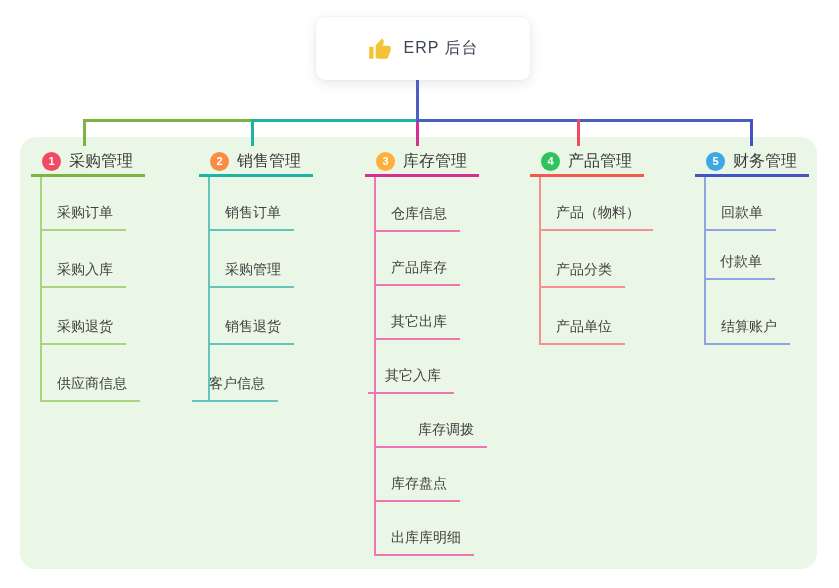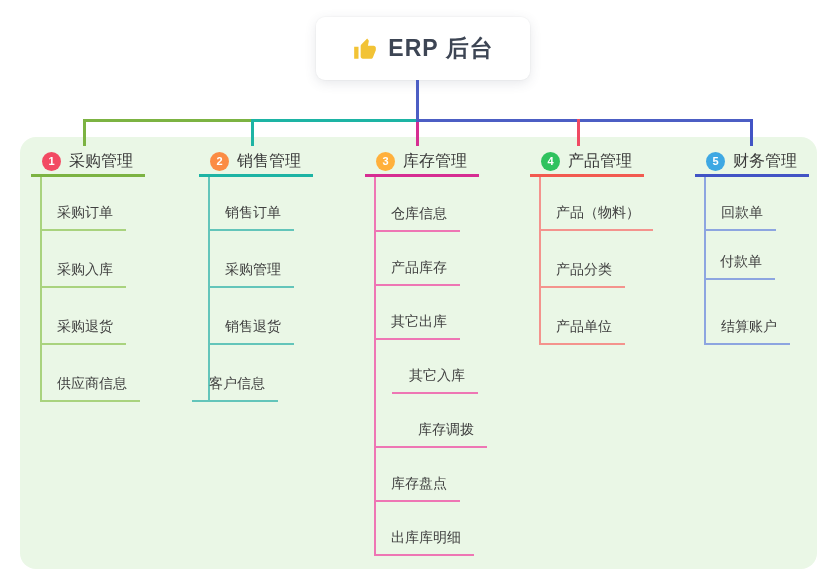--- a/index.html
+++ b/index.html
@@ -2,21 +2,21 @@
 <html><head>
 <meta charset="utf-8">
 <style>
   html,body{margin:0;padding:0;background:#ffffff;}
   body{font-family:"Liberation Sans","DejaVu Sans",sans-serif;}
   .canvas{position:relative;width:839px;height:588px;background:#fff;overflow:hidden;}
   .panel{position:absolute;left:20px;top:137px;width:797px;height:432px;border-radius:16px;}
   .root-card{position:absolute;left:316px;top:17px;width:214px;height:63px;background:#fff;
     border-radius:9px;box-shadow:0 3px 12px rgba(60,70,90,.13),0 0 0 1px rgba(0,0,0,.02);
     display:flex;align-items:center;justify-content:center;gap:10px;}
-  .root-card .root-label{font-size:23px;color:#3d4554;font-weight:700;letter-spacing:1px;}
+  .root-card .root-label{font-size:16px;color:#3d4554;font-weight:400;letter-spacing:1px;}
   .thumb-icon{width:26px;height:26px;display:block;}
   .line{position:absolute;}
   .branch-title{position:absolute;display:flex;align-items:center;gap:8px;height:22px;}
   .badge{width:19px;height:19px;border-radius:50%;color:#fff;font-size:11px;font-weight:bold;
     display:flex;align-items:center;justify-content:center;flex:0 0 auto;}
   .branch-label{font-size:16px;color:#3a3a3a;font-weight:500;white-space:nowrap;}
   .child{position:absolute;font-size:14px;color:#404040;line-height:18px;white-space:nowrap;
     padding:0 13px 8px 17px;}
 </style>
 </head>
@@ -66,21 +66,21 @@
       <div class="child" style="left: 192px; top: 374px; border-bottom: 2px solid rgb(99, 197, 186);">客户信息</div>
       <div class="branch-title" style="left: 376px; top: 150px;">
         <span class="badge" style="background: rgb(255, 176, 60);">3</span>
         <span class="branch-label">库存管理</span>
       </div>
       <div class="line" style="left: 365px; top: 174px; width: 114px; height: 3px; background: rgb(214, 46, 146);"></div>
       <div class="line" style="left: 374px; top: 177px; width: 2px; height: 379px; background: rgb(238, 118, 180);"></div>
       <div class="child" style="left: 374px; top: 204px; border-bottom: 2px solid rgb(238, 118, 180);">仓库信息</div>
       <div class="child" style="left: 374px; top: 258px; border-bottom: 2px solid rgb(238, 118, 180);">产品库存</div>
       <div class="child" style="left: 374px; top: 312px; border-bottom: 2px solid rgb(238, 118, 180);">其它出库</div>
-      <div class="child" style="left: 392px; top: 366px; border-bottom: 2px solid rgb(238, 118, 180);">其它入库</div>
+      <div class="child" style="left: 368px; top: 366px; border-bottom: 2px solid rgb(238, 118, 180);">其它入库</div>
       <div class="child" style="left: 374px; top: 420px; border-bottom: 2px solid rgb(238, 118, 180); padding-left: 44px;">库存调拨</div>
       <div class="child" style="left: 374px; top: 474px; border-bottom: 2px solid rgb(238, 118, 180);">库存盘点</div>
       <div class="child" style="left: 374px; top: 528px; border-bottom: 2px solid rgb(238, 118, 180);">出库库明细</div>
       <div class="branch-title" style="left: 541px; top: 150px;">
         <span class="badge" style="background: rgb(47, 194, 94);">4</span>
         <span class="branch-label">产品管理</span>
       </div>
       <div class="line" style="left: 530px; top: 174px; width: 114px; height: 3px; background: rgb(242, 90, 80);"></div>
       <div class="line" style="left: 539px; top: 177px; width: 2px; height: 168px; background: rgb(244, 147, 141);"></div>
       <div class="child" style="left: 539px; top: 203px; border-bottom: 2px solid rgb(244, 147, 141);">产品（物料）</div>

